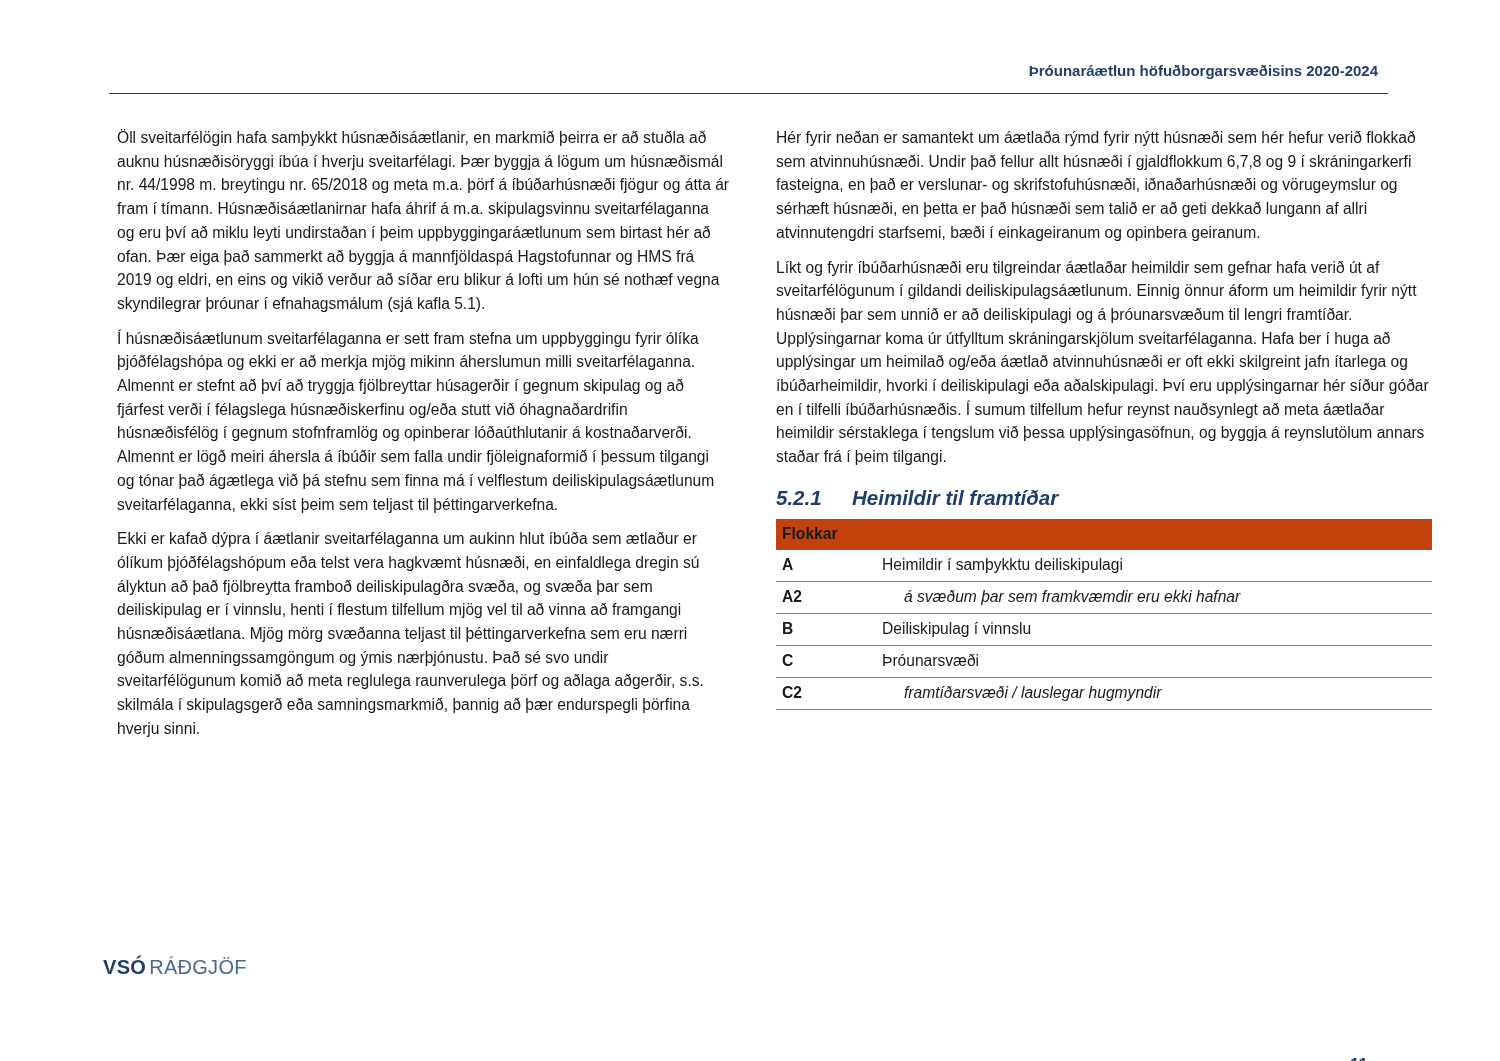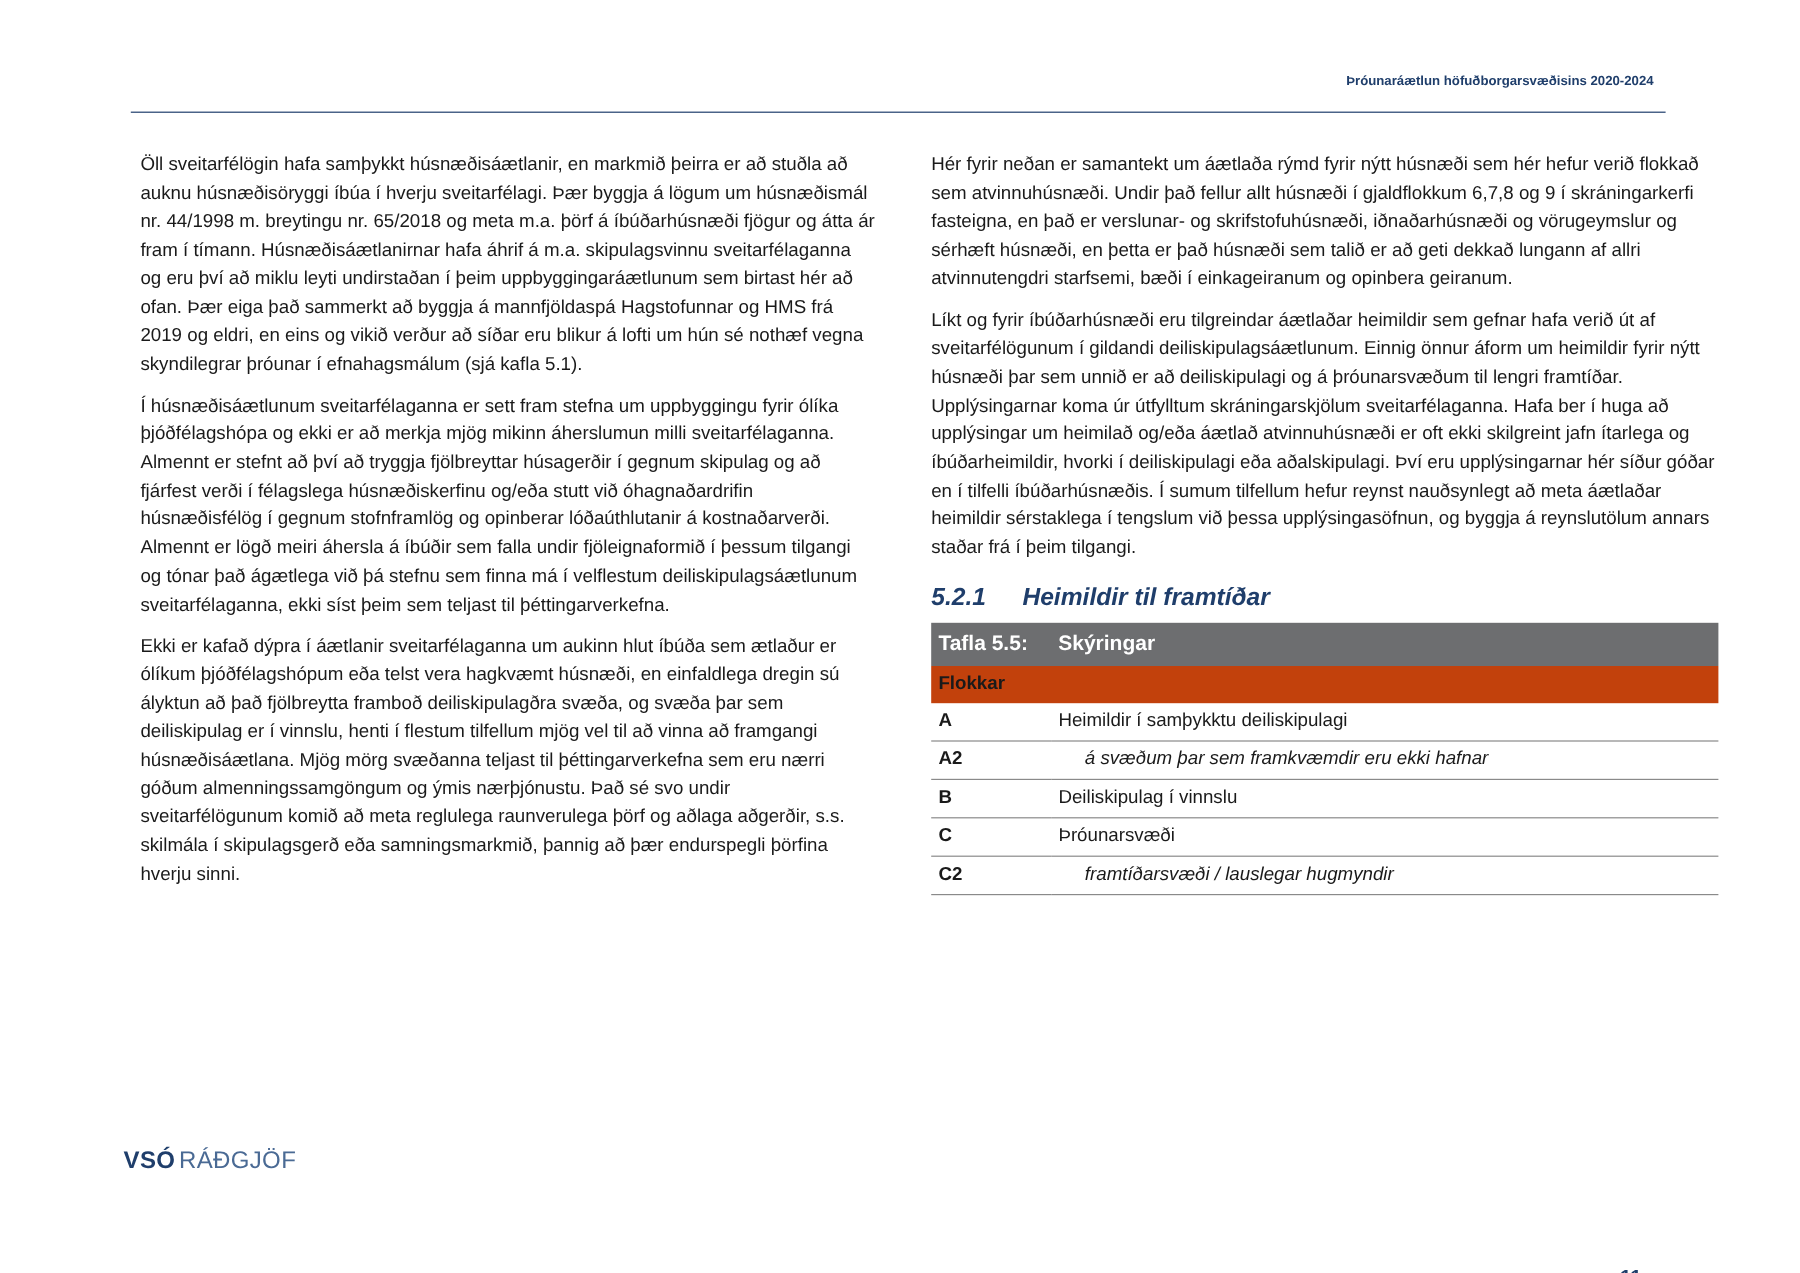--- a/index.html
+++ b/index.html
@@ -1,18 +1,18 @@
 <!DOCTYPE html>
 <html><head>
 <meta charset="utf-8">
 <style>
   html, body { margin: 0; padding: 0; background: #ffffff; }
   body { width: 1500px; height: 1061px; position: relative; overflow: hidden;
          font-family: "Liberation Sans", sans-serif; color: #1a1a1a; }
-  .running-head { position: absolute; right: 122px; top: 62px; font-size: 11px; font-weight: bold; color: #1f3e6b; }
+  .running-head { position: absolute; right: 122px; top: 62px; font-size: 15px; font-weight: bold; color: #1f3e6b; }
   .head-rule { position: absolute; left: 109px; top: 93px; width: 1279px; height: 1px; background: #1f3e6b; }
   .col { position: absolute; top: 126px; }
   .col-left { left: 117px; width: 612px; }
   .col-right { left: 776px; width: 656px; }
   h2 { margin: 0 0 5px 0; font-size: 20.5px; font-weight: bold; color: #1f3e6b; line-height: 30px; display: flex; }
   h2 .num { display: inline-block; width: 76px; }
   h2.italic { font-style: italic; }
   p { margin: 0 0 11px 0; font-size: 15.6px; line-height: 23.7px; }
   .gap-h { margin-top: 14px; }
   table { width: 656px; border-collapse: collapse; margin-top: 6px; font-size: 15.6px; }
@@ -43,26 +43,20 @@
   <p>Hér fyrir neðan er samantekt um áætlaða rýmd fyrir nýtt húsnæði sem hér hefur verið flokkað sem atvinnuhúsnæði. Undir það fellur allt húsnæði í gjaldflokkum 6,7,8 og 9 í skráningarkerfi fasteigna, en það er verslunar- og skrifstofuhúsnæði, iðnaðarhúsnæði og vörugeymslur og sérhæft húsnæði, en þetta er það húsnæði sem talið er að geti dekkað lungann af allri atvinnutengdri starfsemi, bæði í einkageiranum og opinbera geiranum.</p>
   <p>Líkt og fyrir íbúðarhúsnæði eru tilgreindar áætlaðar heimildir sem gefnar hafa verið út af sveitarfélögunum í gildandi deiliskipulagsáætlunum. Einnig önnur áform um heimildir fyrir nýtt húsnæði þar sem unnið er að deiliskipulagi og á þróunarsvæðum til lengri framtíðar. Upplýsingarnar koma úr útfylltum skráningarskjölum sveitarfélaganna. Hafa ber í huga að upplýsingar um heimilað og/eða áætlað atvinnuhúsnæði er oft ekki skilgreint jafn ítarlega og íbúðarheimildir, hvorki í deiliskipulagi eða aðalskipulagi. Því eru upplýsingarnar hér síður góðar en í tilfelli íbúðarhúsnæðis. Í sumum tilfellum hefur reynst nauðsynlegt að meta áætlaðar heimildir sérstaklega í tengslum við þessa upplýsingasöfnun, og byggja á reynslutölum annars staðar frá í þeim tilgangi.</p>
 
   <h2 class="italic gap-h">
     <span class="num">5.2.1</span>
     <span>Heimildir til framtíðar</span>
   </h2>
 
   <table>
     <tbody>
-        <tr class="t-title">
-      <td colspan="2">
-        <span class="label">Tafla 5.5:</span>
-        <span>Skýringar</span>
-      </td>
-    </tr>
     <tr class="t-sub">
       <td colspan="2">Flokkar</td>
     </tr>
     <tr class="t-row">
       <td class="code">A</td>
       <td>Heimildir í samþykktu deiliskipulagi</td>
     </tr>
     <tr class="t-row">
       <td class="code">A2</td>
       <td class="indent">á svæðum þar sem framkvæmdir eru ekki hafnar</td>

